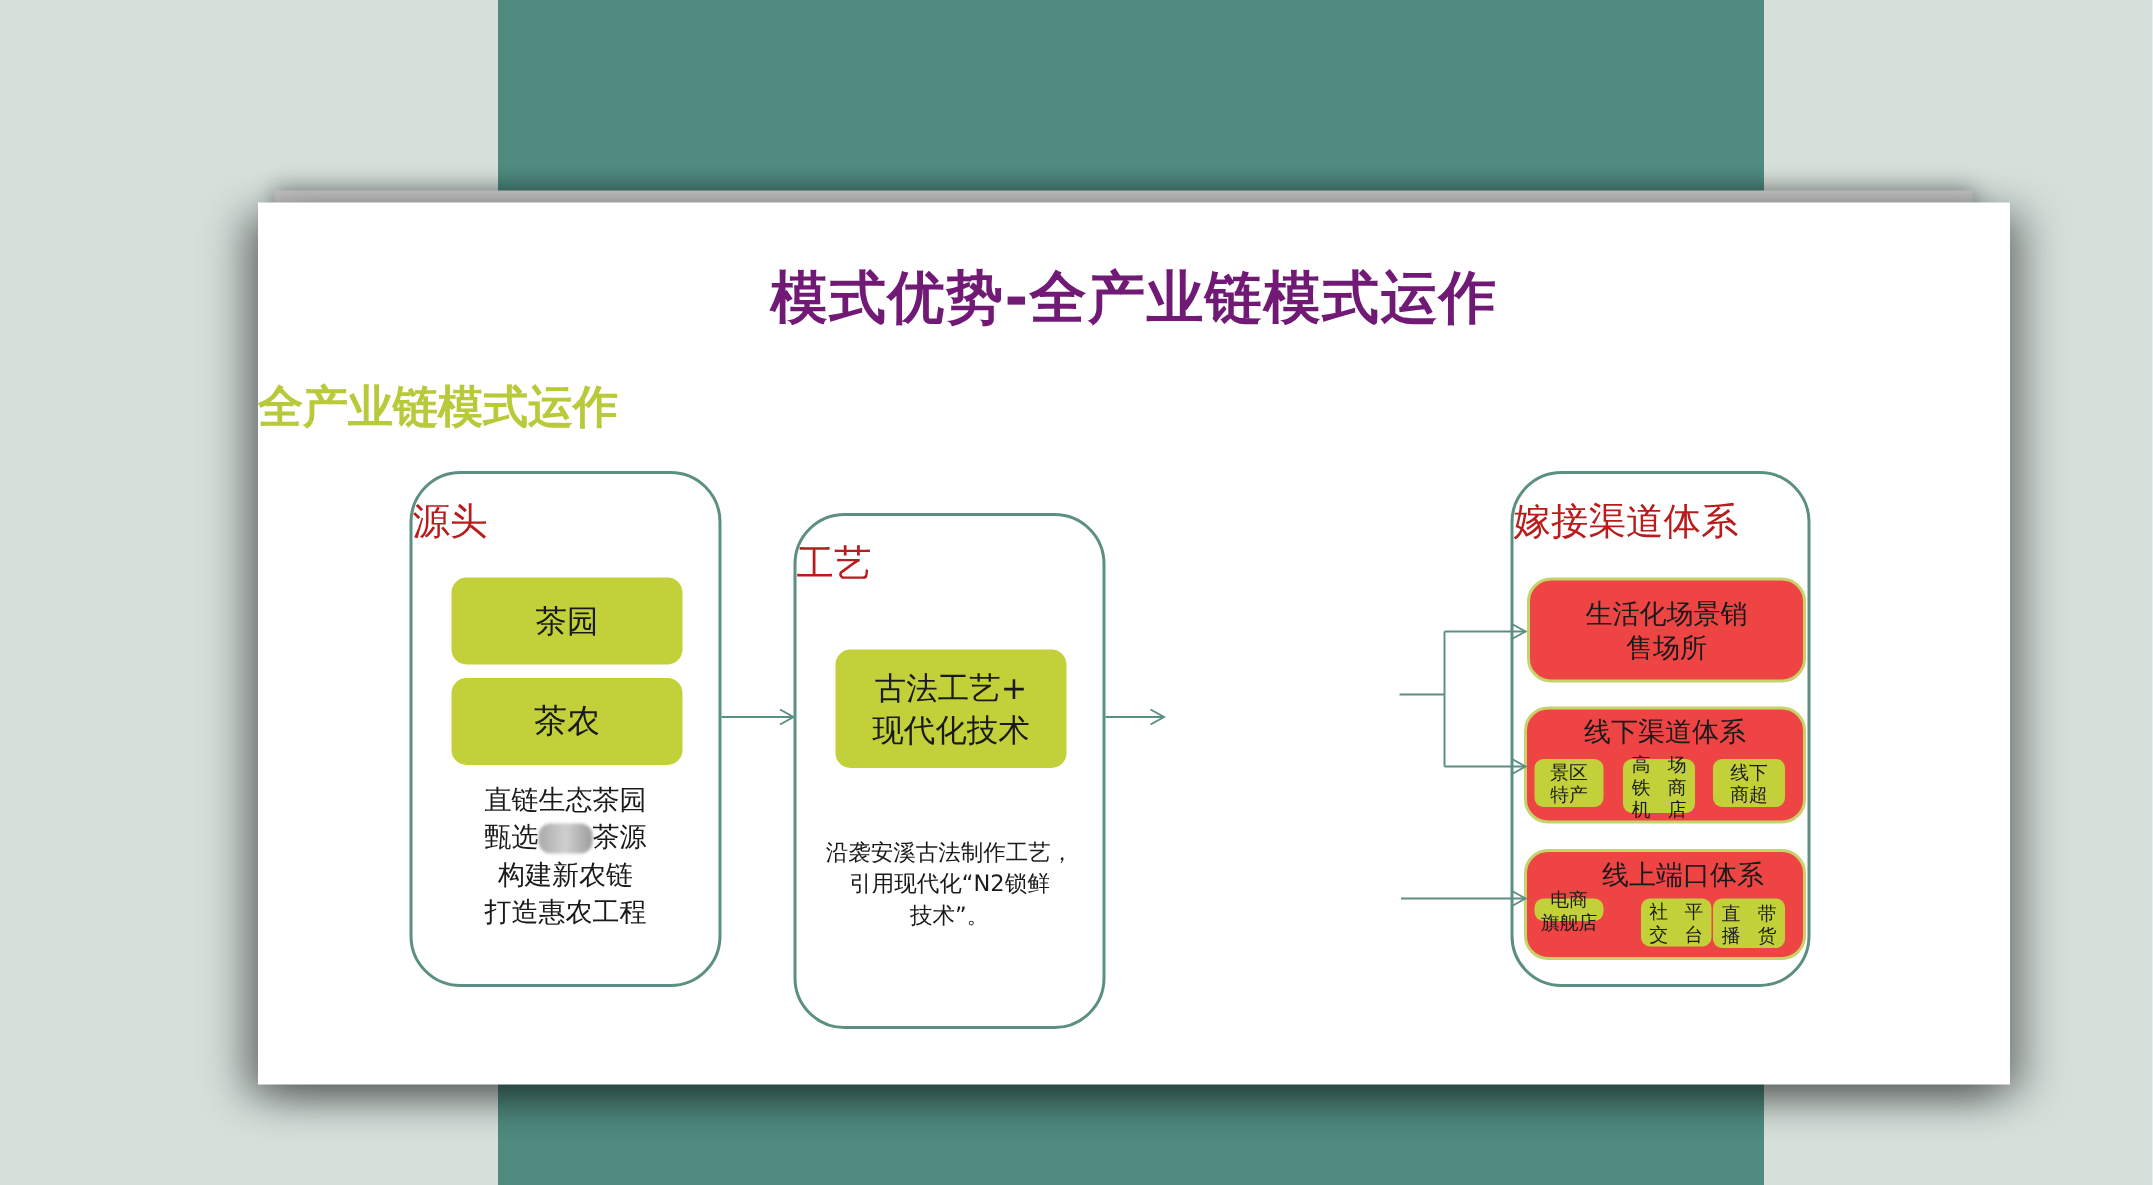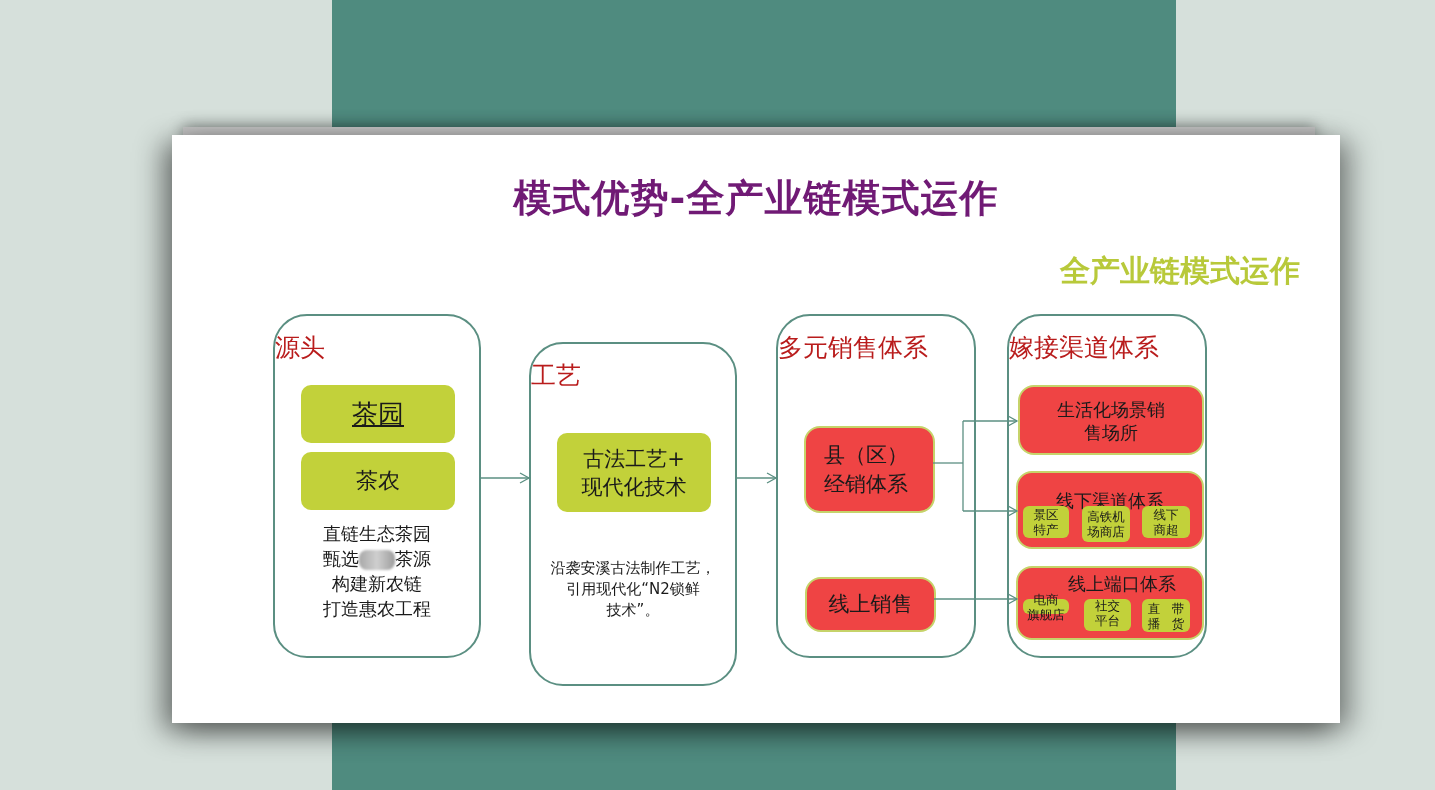--- a/index.html
+++ b/index.html
@@ -20,21 +20,21 @@
   .slide {
     position:absolute; left:172px; top:135px; width:1168px; height:588px;
     background:#ffffff;
     box-shadow:-10px 8px 26px rgba(0,0,0,0.45), 12px 6px 26px rgba(0,0,0,0.35);
   }
   .title {
     position:absolute; left:0; width:100%; top:38px; text-align:center;
     font-size:38px; font-weight:bold; color:#701a75; letter-spacing:1px;
   }
   .subtitle {
-    position:absolute; left:0; width:1128px; top:116px; text-align:right;
+    position:absolute; left:0; width:1128px; top:116px; text-align:left;
     font-size:30px; font-weight:bold; color:#b8c93a;
   }
   .col {
     position:absolute; top:179px; height:344px;
     border:2px solid #5b8f82; border-radius:34px; background:#fff;
     box-sizing:border-box;
   }
   .col-title {
     position:absolute; left:0; width:100%; top:15px; 
     font-size:25px; color:#b91c1c;
@@ -67,21 +67,21 @@
 
 <div class="teal-band"></div>
 <div class="back-strip"></div>
 
 <div class="slide">
   <div class="title">模式优势-全产业链模式运作</div>
   <div class="subtitle">全产业链模式运作</div>
 
   <div class="col" style="left:101px; width:208px;">
     <div class="col-title">源头</div>
-    <div class="gbox" style="left:26px; top:69px; width:154px; height:58px; font-size:26px;text-decoration:underline;">茶园</div>
+    <div class="gbox" style="left:26px; top:69px; width:154px; height:58px; font-size:21px;">茶园</div>
     <div class="gbox" style="left:26px; top:136px; width:154px; height:58px; font-size:22px;">茶农</div>
     <div class="desc" style="top:205px; font-size:18px; line-height:25px;">
       <div>直链生态茶园</div>
       <div><span>甄选</span><span class="blur"></span><span>茶源</span></div>
       <div>构建新农链</div>
       <div>打造惠农工程</div>
     </div>
   </div>
 
   <div class="col" style="left:357px; width:208px;margin-top:28px;">
@@ -90,60 +90,52 @@
       <div>古法工艺+</div>
       <div>现代化技术</div>
     </div>
     <div class="desc" style="top:214px; font-size:15px; line-height:21px;">
       <div>沿袭安溪古法制作工艺，</div>
       <div>引用现代化“N2锁鲜</div>
       <div>技术”。</div>
     </div>
   </div>
 
-  <div class="col" style="left:604px; width:200px;">
-    <div class="col-title">多元销售体系</div>
-    <div class="obox" style="left:26px; top:110px; width:131px; height:87px; font-size:21px; line-height:29px; padding-top:13px; text-align:left; padding-left:18px;">
-      <div>县（区）</div>
-      <div>经销体系</div>
-    </div>
-    <div class="obox" style="left:27px; top:261px; width:131px; height:55px; font-size:21px; line-height:51px;">线上销售</div>
-  </div>
 
   <div class="col" style="left:835px; width:200px;">
     <div class="col-title">嫁接渠道体系</div>
 
     <div class="obox" style="left:9px; top:69px; width:186px; height:70px; font-size:18px; line-height:23px; padding-top:11px;">
       <div>生活化场景销</div>
       <div>售场所</div>
     </div>
 
     <div class="obox" style="left:7px; top:155px; width:188px; height:78px;">
-      <div style="font-size:18px; line-height:22px; margin-top:17px;">线下渠道体系</div>
+      <div style="font-size:18px; line-height:22px; margin-top:5px;">线下渠道体系</div>
       <div class="small-g" style="left:5px; top:33px; width:46px; height:32px; flex-direction:column;">
         <div>景区</div>
           <div>特产</div>
       </div>
-      <div class="small-g" style="left:64px; top:33px; width:48px; height:36px; flex-direction:column;">
+      <div class="small-g" style="left:64px; top:33px; width:48px; height:36px; ">
         <div>高铁机</div>
           <div>场商店</div>
       </div>
       <div class="small-g" style="left:124px; top:33px; width:48px; height:32px; flex-direction:column;">
         <div>线下</div>
           <div>商超</div>
       </div>
     </div>
 
     <div class="obox" style="left:7px; top:250px; width:188px; height:74px;padding-left:24px;">
       <div style="font-size:18px; line-height:22px; margin-top:5px;">线上端口体系</div>
       <div class="small-g" style="left:5px; top:31px; width:46px; height:15px; flex-direction:column;">
         <div>电商</div>
           <div>旗舰店</div>
       </div>
-      <div class="small-g" style="left:66px; top:31px; width:47px; height:32px; flex-direction:column;font-family:Liberation Mono, monospace;">
+      <div class="small-g" style="left:76px; top:31px; width:47px; height:32px; flex-direction:row;">
         <div>社交</div>
           <div>平台</div>
       </div>
       <div class="small-g" style="left:124px; top:31px; width:48px; height:33px; flex-direction:row;">
         <div>直播</div>
           <div>带货</div>
       </div>
     </div>
   </div>
 

